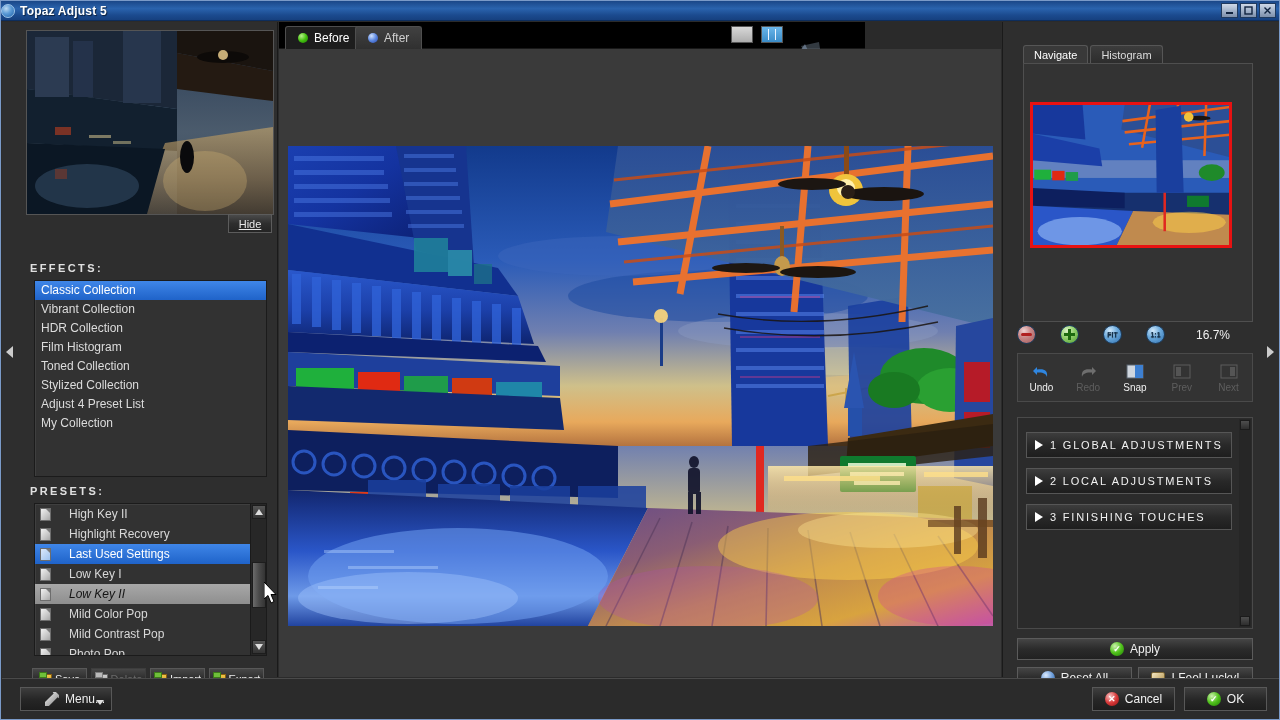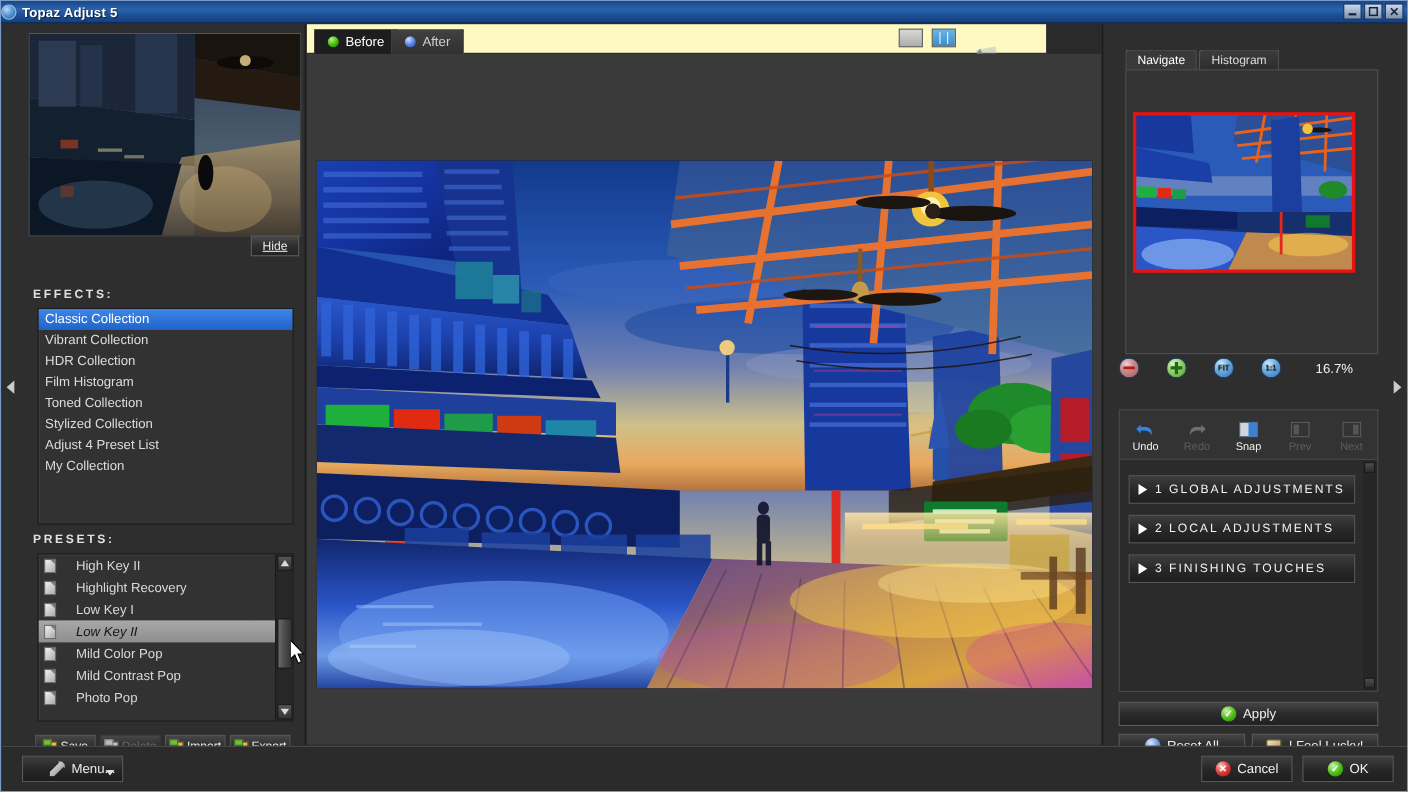--- a/index.html
+++ b/index.html
@@ -168,22 +168,22 @@
   }
   .box-icon.gray { background: linear-gradient(to bottom,#cfcfcf 0%,#8e8e8e 100%); border-color:#6a6a6a; }
   .box-icon.gray::before { background:#b9b9b9; border-color:#7d7d7d; }
 
   
   .center {
     position: absolute; left: 278px; top: 21px; width: 722px; height: 655px;
     background: #2a2a2a;
   }
   .tabbar {
-    position: absolute; left: 0; top: 0; width: 672px; height: 27px;
-    background: #fef9c3;
+    position: absolute; left: 0; top: 0; width: 586px; height: 27px;
+    background: #000000;
     border-bottom: 1px solid #181818;
   }
   .vtab {
     position: absolute; top: 4px; height: 23px;
     display: flex; align-items: center; gap: 6px;
     padding: 0 12px;
     font-size: 12px; color: #e4e4e4;
     border: 1px solid #4e4e4e; border-bottom: none;
     border-radius: 3px 3px 0 0;
   }
@@ -267,21 +267,21 @@
     background: radial-gradient(circle at 35% 28%, #d2e9fa 0%, #6aa9dc 45%, #2f6fae 100%);
   }
   .zbtn.minus { background: radial-gradient(circle at 35% 28%, #f0d2d2 0%, #c98a8a 40%, #a45a5a 100%); }
   .zbtn.plus  { background: radial-gradient(circle at 35% 28%, #dcf2c8 0%, #8fcf6a 45%, #4f9a2f 100%); }
   .zbadge {
     font-size: 7px; font-weight: bold; letter-spacing: 0;
     color: #10304e;
   }
   .zoom-pct { color: #f0f0f0; font-size: 12px; margin-left: 7px; }
   .hist-row {
-    position: absolute; left: 14px; top: 350px; width: 236px; height: 49px;
+    position: absolute; left: 14px; top: 331px; width: 236px; height: 49px;
     background: #333333; border: 1px solid #4a4a4a;
     display: flex; align-items: center;
   }
   .hist-btn {
     width: 47px; height: 45px;
     display: flex; flex-direction: column; align-items: center; justify-content: center;
     gap: 2px; font-size: 10px; color: #efefef;
   }
   .hist-btn.disabled { color: #5e5e5e; }
   .hb-icon { width: 20px; height: 18px; display:flex; align-items:center; justify-content:center; }
@@ -474,20 +474,24 @@
 
     <div class="listbox" id="presets-list">
       <div class="preset-scroll">
         <div class="pr-item">
           <span class="doc-icon"></span>
           <span>High Key II</span>
         </div>
         <div class="pr-item">
           <span class="doc-icon"></span>
           <span>Highlight Recovery</span>
+        </div>
+        <div class="pr-item sel">
+          <span class="doc-icon"></span>
+          <span>Last Used Settings</span>
         </div>
         <div class="pr-item">
           <span class="doc-icon"></span>
           <span>Low Key I</span>
         </div>
         <div class="pr-item hov">
           <span class="doc-icon"></span>
           <span>Low Key II</span>
         </div>
         <div class="pr-item">

